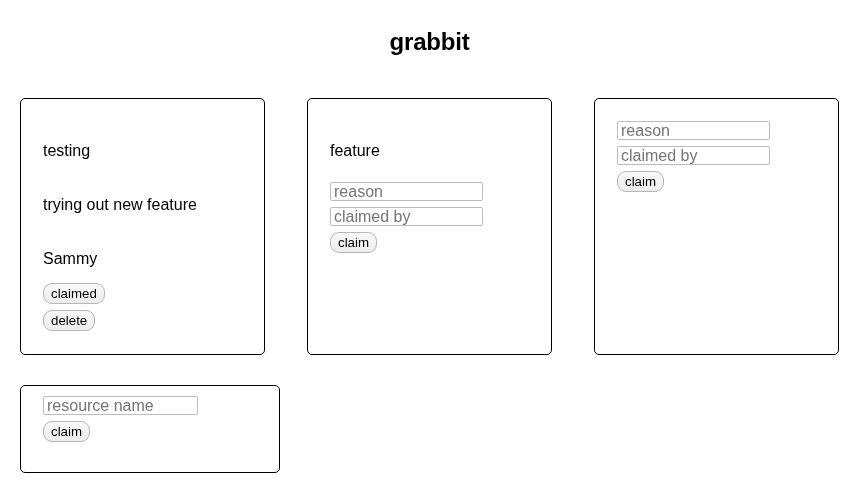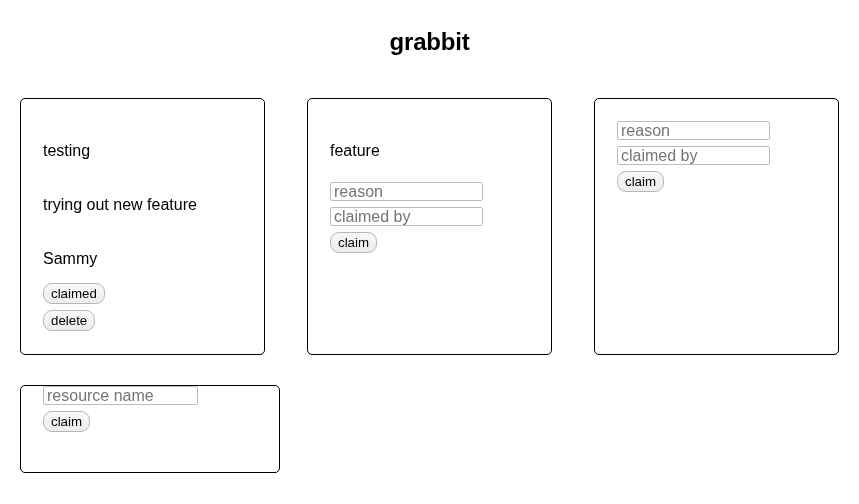--- a/index.html
+++ b/index.html
@@ -51,21 +51,21 @@
     min-height: 257px;
     border: 1px solid #000000;
     border-radius: 5px;
     background: #ffffff;
     padding: 0 22px;
     position: relative;
   }
 
   .card.create-card {
     min-height: 88px;
-    padding-top: 0;
+    padding-top: 10px;
   }
 
   .card-heading {
     font-size: 16px;
     font-weight: normal;
     line-height: 18px;
     margin: 0;
     padding-top: 43px;
     color: #000000;
   }

